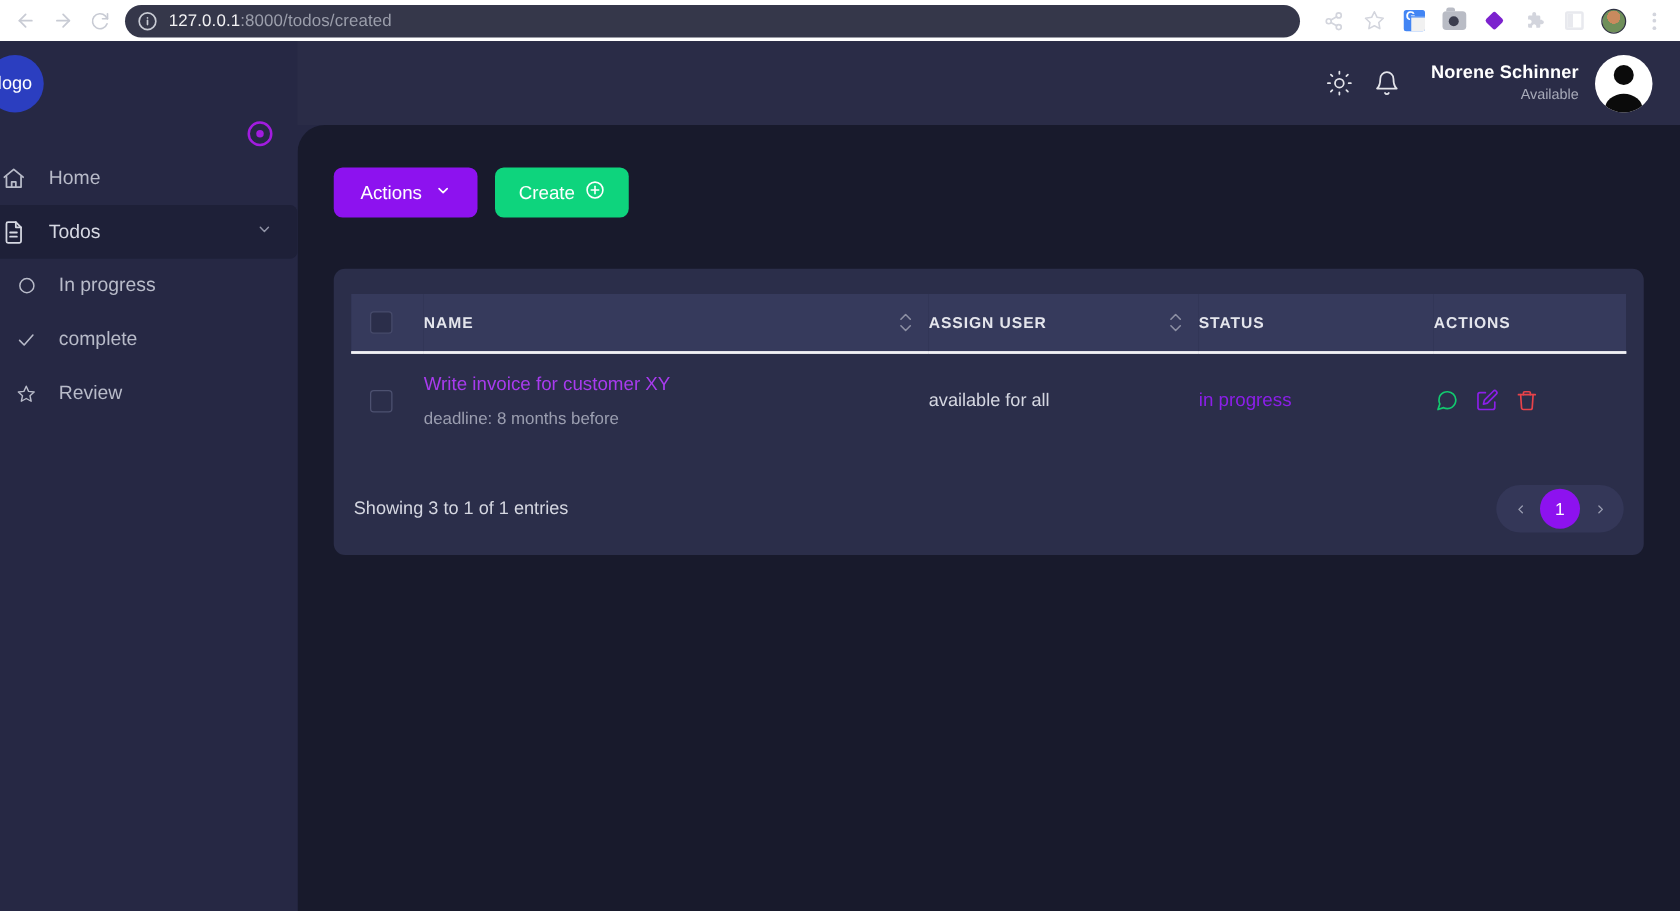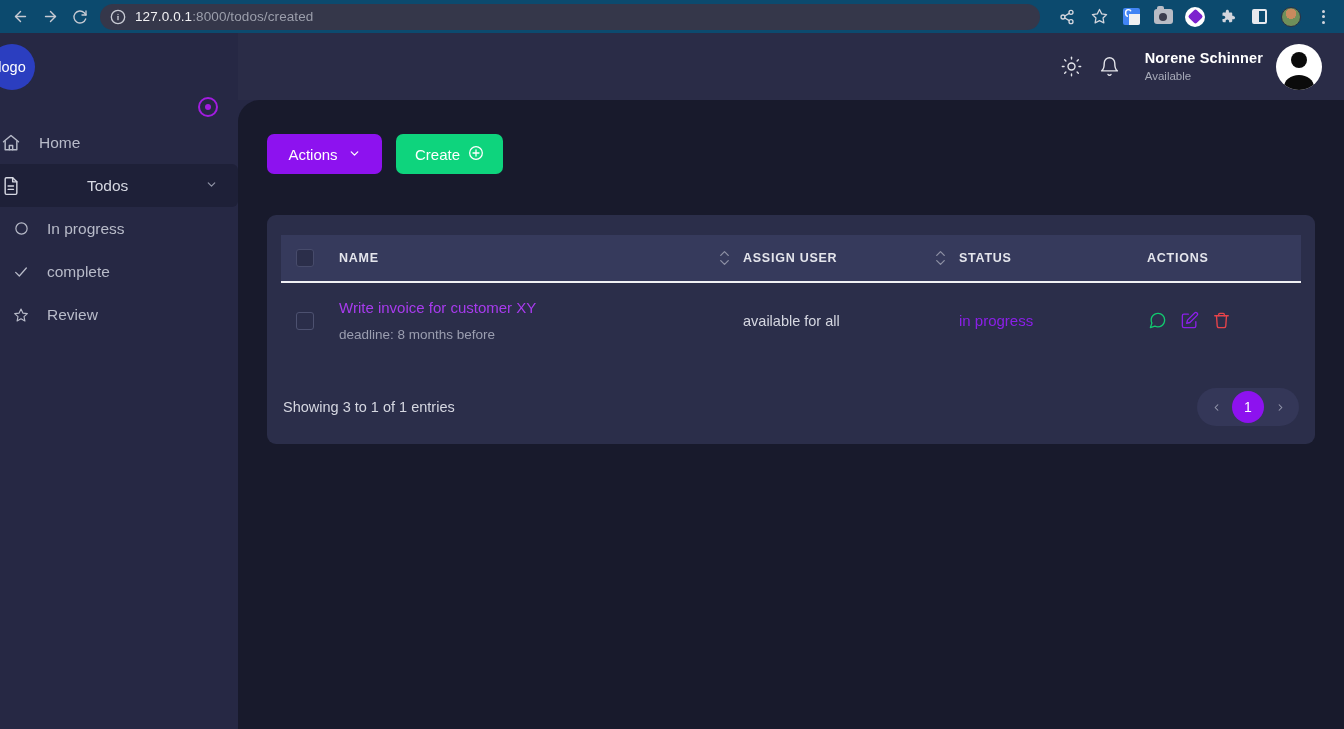--- a/index.html
+++ b/index.html
@@ -6,21 +6,21 @@
   html, body {
     width: 1344px; height: 729px;
     background: #16172a;
     font-family: "Liberation Sans", sans-serif;
     overflow: hidden;
   }
 
   
   .browser-bar {
     height: 33px; width: 100%;
-    background: #0c4a6e;
+    background: #ffffff;
     display: flex; align-items: center;
     padding: 0 6px;
     position: relative;
   }
   .nav-btns { display: flex; align-items: center; gap: 2px; }
   .nav-btn {
     width: 28px; height: 28px;
     display: flex; align-items: center; justify-content: center;
     border-radius: 50%;
     color: #c8cbd4;
@@ -133,20 +133,21 @@
     padding-right: 22px;
     z-index: 5;
   }
   .hdr-icon {
     width: 34px; height: 34px;
     display: flex; align-items: center; justify-content: center;
     color: #e3e4ea;
     margin-right: 4px;
   }
   .hdr-user {
+    text-align: right;
     margin-left: 14px; margin-right: 13px;
     line-height: 1.22;
   }
   .hdr-name { font-size: 14.5px; font-weight: bold; color: #ffffff; letter-spacing: .15px; }
   .hdr-status { font-size: 11.5px; color: #a7aab8; margin-top: 2px; }
   .hdr-avatar {
     width: 46px; height: 46px; border-radius: 50%;
     background: #ffffff;
     position: relative; overflow: hidden;
     flex-shrink: 0;
@@ -198,21 +199,21 @@
     font-size: 15.5px;
     position: relative;
     border-radius: 0 6px 6px 0;
   }
   .nav-item .ic {
     width: 22px; height: 22px;
     display: flex; align-items: center; justify-content: center;
     margin-right: 17px;
     flex-shrink: 0;
   }
-  .nav-item.group { background: #1e2038; color: #d6d8e2; gap: 48px; }
+  .nav-item.group { background: #1e2038; color: #d6d8e2; }
   .nav-item.active {
     background: linear-gradient(90deg, #8d12ef 0%, #7b1fd4 100%);
     color: #ffffff;
   }
   .nav-item.sub { padding-left: 10px; font-size: 15.5px; }
   .nav-item.sub .ic { margin-left: 2px; width: 18px; height: 18px; }
   .nav-chevron { margin-left: auto; margin-right: 20px; color: #9093a6; }
 
   
   .main {

